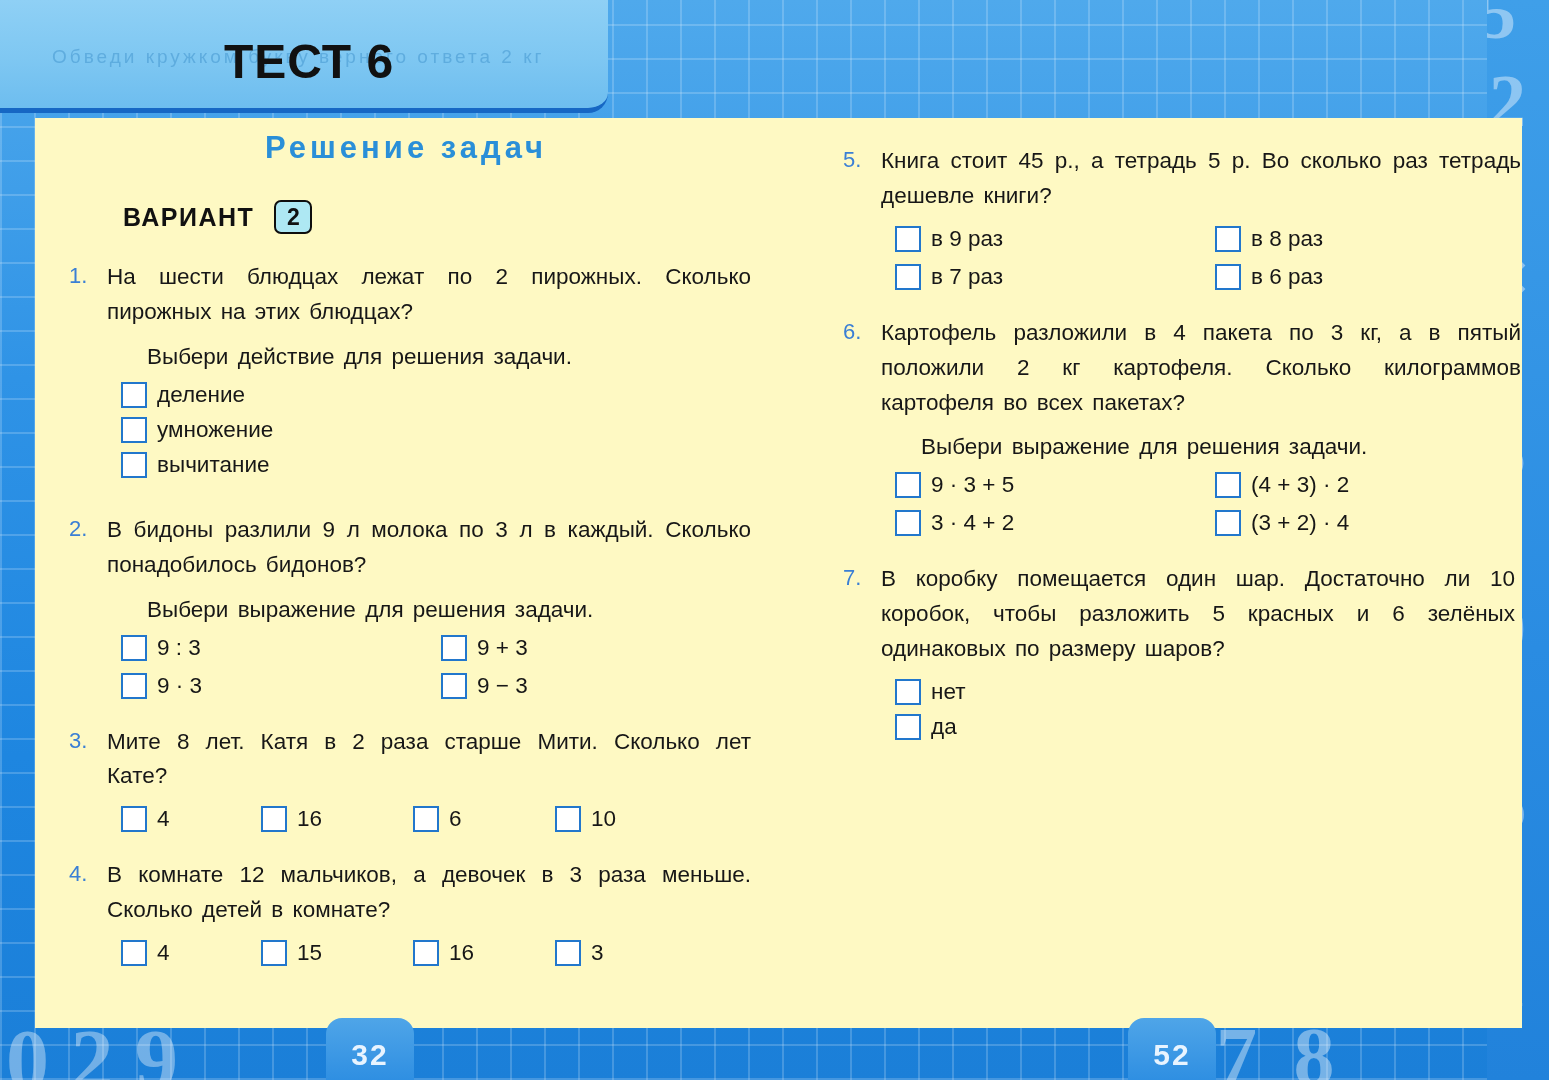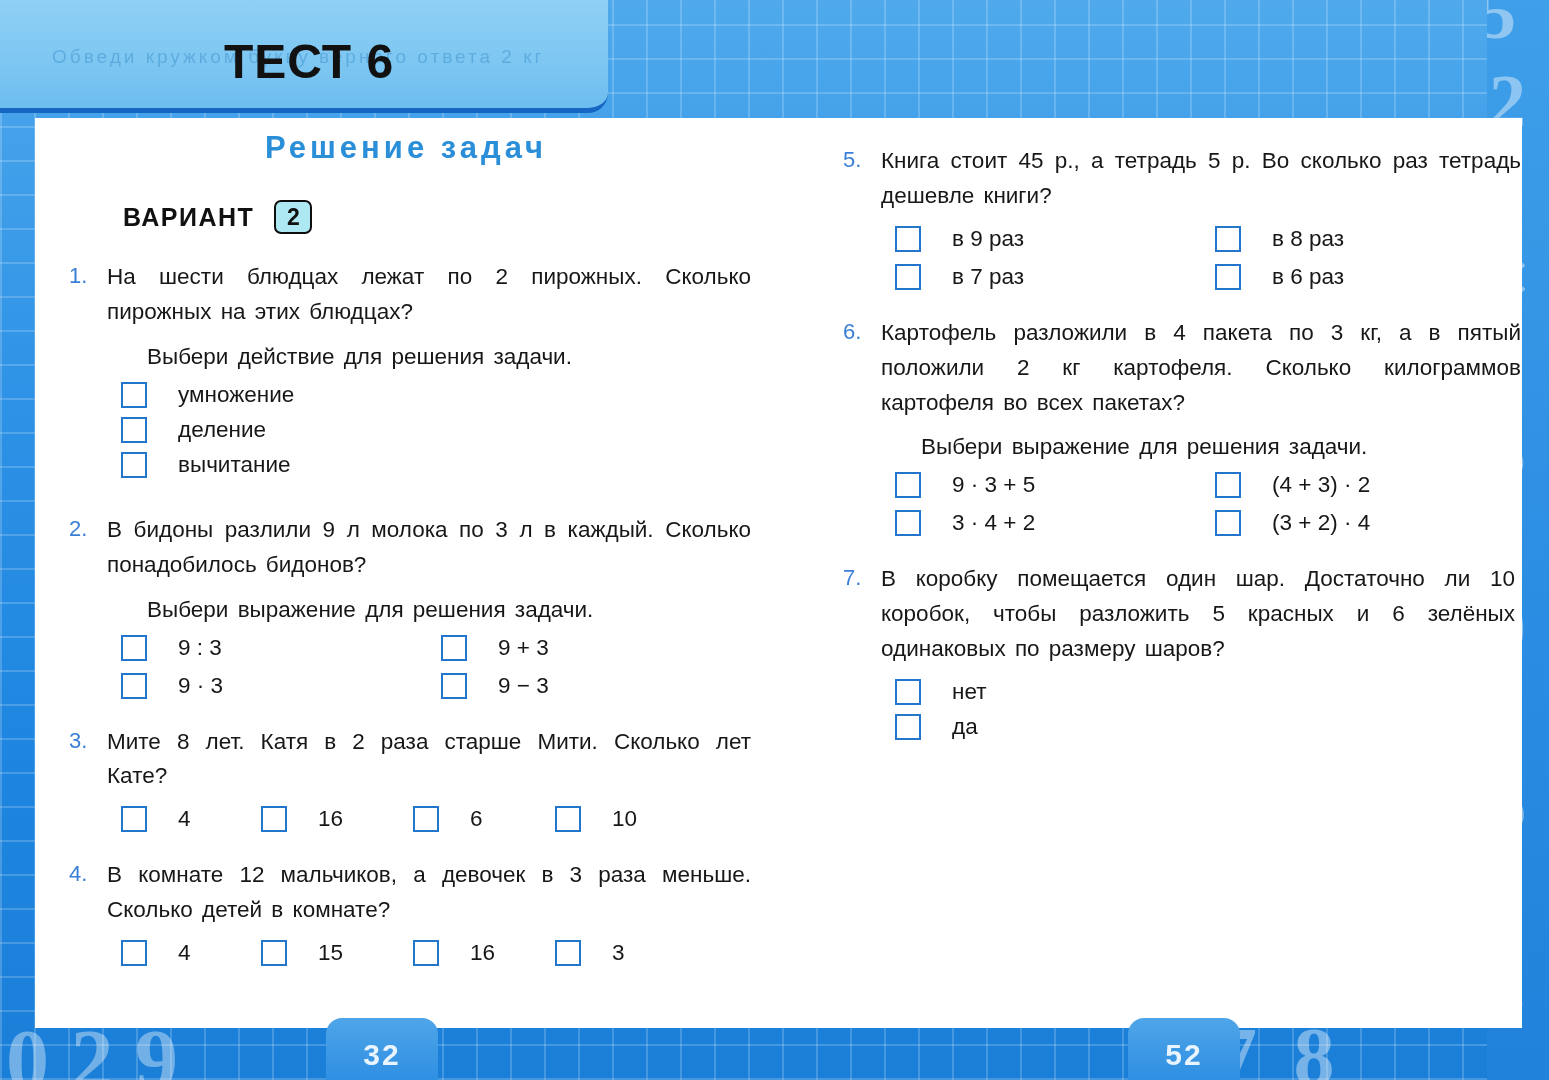--- a/index.html
+++ b/index.html
@@ -72,21 +72,21 @@
   }
   .test-title{
     position:relative;
     font-size:48px;font-weight:700;color:#111;letter-spacing:1px;
     margin-left:10px;margin-top:14px;
   }
 
   
   .paper{
     position:absolute;left:35px;top:118px;width:1487px;height:910px;
-    background:#ffffff;
+    background:#fef9c3;
   }
   .paper-inner{position:relative;width:100%;height:100%;}
 
   
   .col{position:absolute;top:0;}
   .col-left{left:26px;width:690px;}
   .col-right{left:800px;width:680px;}
 
   
   .subject{
@@ -122,30 +122,30 @@
   }
   .q-prompt{
     font-size:22.5px;color:#171717;margin-top:14px;word-spacing:3px;margin-left:40px;
   }
 
   
   .opts{margin-top:12px;}
   .opts.grid2{display:grid;grid-template-columns:320px 320px;row-gap:12px;}
   .opts.grid4{display:grid;grid-template-columns:140px 152px 142px 150px;}
   .opts.stack .opt{margin-bottom:9px;}
-  .opt{display:flex;align-items:center;gap:31px;padding-left:14px;}
+  .opt{display:flex;align-items:center;gap:10px;padding-left:14px;}
   .box{
     width:26px;height:26px;flex:0 0 26px;
     border:2.5px solid #2277cc;background:#fff;box-sizing:border-box;
   }
   .opt-label{font-size:22.5px;color:#171717;white-space:nowrap;}
 
   
   .pagenum{
-    position:absolute;bottom:0;width:112px;height:62px;
+    position:absolute;bottom:0;width:88px;height:62px;
     background:linear-gradient(180deg,#4fa5e8,#2f8fe2);
     border-top-left-radius:16px;border-top-right-radius:16px;
     display:flex;align-items:flex-end;justify-content:center;
     padding-bottom:8px;box-sizing:border-box;
     font-size:30px;font-weight:700;color:#e8f4ff;
     letter-spacing:2px;
   }
   .pagenum-left{left:326px;}
   .pagenum-right{left:1128px;}
 </style>
@@ -197,25 +197,25 @@
 
         <div id="left-questions">
             <div class="q">
               <div class="q-num">1.</div>
               <div class="q-body">
                 <div class="q-text">На шести блюдцах лежат по 2 пирожных. Сколько пирожных на этих блюдцах?</div>
                 <div class="q-prompt">Выбери действие для решения задачи.</div>
                 <div class="opts stack">
                   <label class="opt">
                     <span class="box"></span>
+                    <span class="opt-label">деление</span>
+                  </label>
+                  <label class="opt">
+                    <span class="box"></span>
                     <span class="opt-label">умножение</span>
-                  </label>
-                  <label class="opt">
-                    <span class="box"></span>
-                    <span class="opt-label">деление</span>
                   </label>
                   <label class="opt">
                     <span class="box"></span>
                     <span class="opt-label">вычитание</span>
                   </label>
                 </div>
               </div>
             </div>
             <div class="q">
               <div class="q-num">2.</div>

